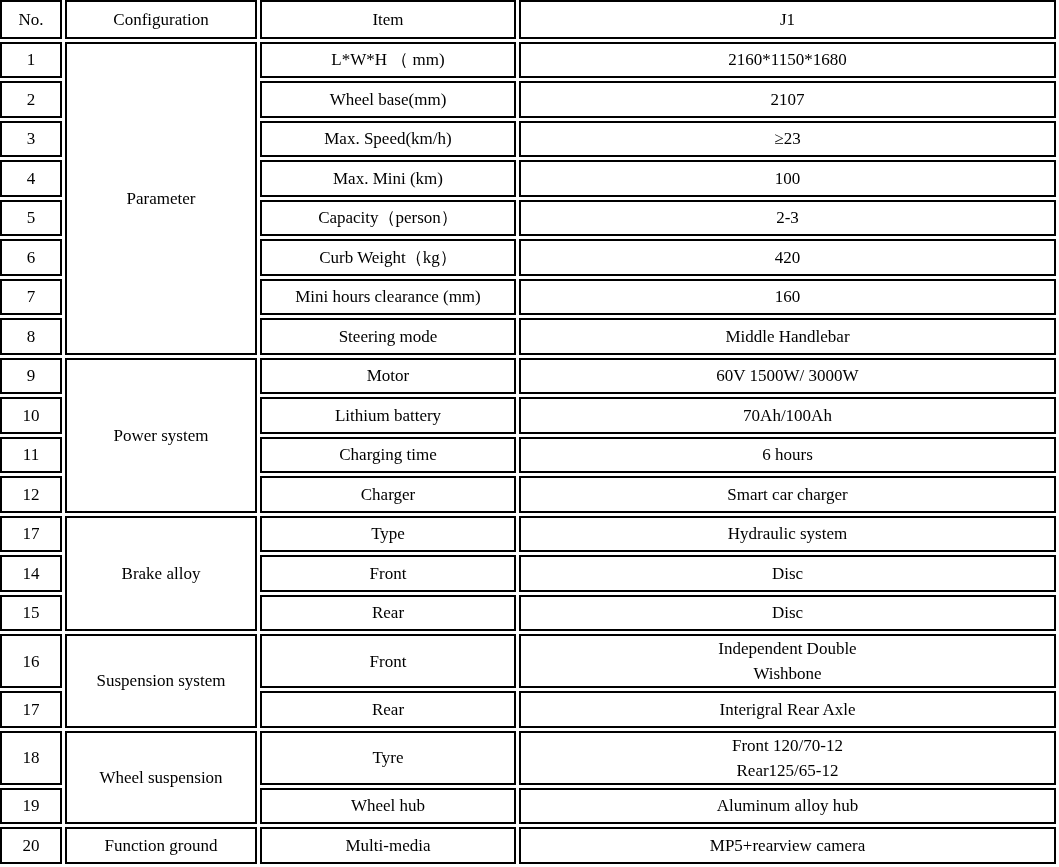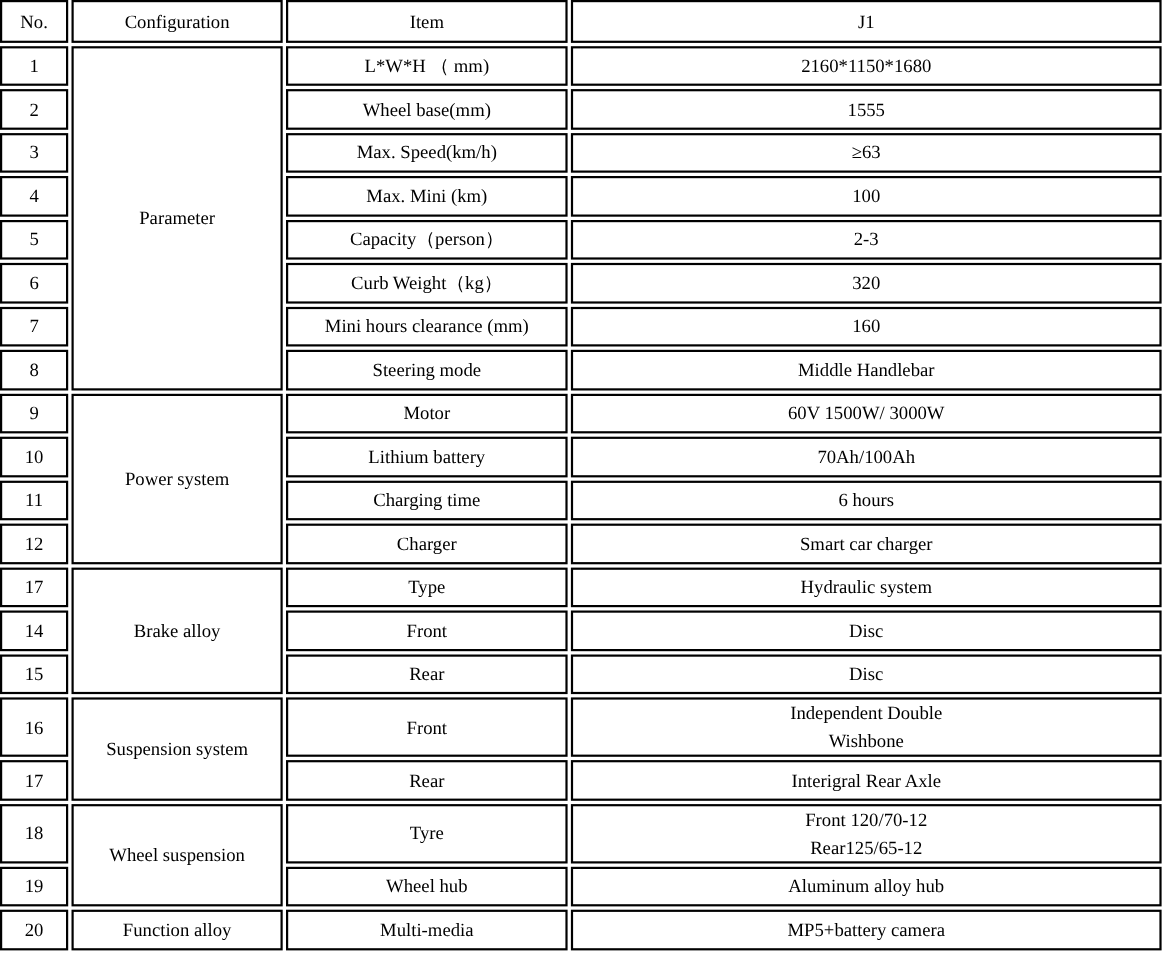--- a/index.html
+++ b/index.html
@@ -65,41 +65,41 @@
 
       <tr>
         <td>1</td>
         <td rowspan="8">Parameter</td>
         <td>L*W*H （ mm)</td>
         <td>2160*1150*1680</td>
       </tr>
       <tr>
         <td>2</td>
         <td>Wheel base(mm)</td>
-        <td>1555</td>
+        <td>2107</td>
       </tr>
       <tr>
         <td>3</td>
         <td>Max. Speed(km/h)</td>
-        <td>≥63</td>
+        <td>≥23</td>
       </tr>
       <tr>
         <td>4</td>
         <td>Max. Mini (km)</td>
         <td>100</td>
       </tr>
       <tr>
         <td>5</td>
         <td>Capacity（person）</td>
         <td>2-3</td>
       </tr>
       <tr>
         <td>6</td>
         <td>Curb Weight（kg）</td>
-        <td>320</td>
+        <td>420</td>
       </tr>
       <tr>
         <td>7</td>
         <td>Mini hours clearance (mm)</td>
         <td>160</td>
       </tr>
       <tr>
         <td>8</td>
         <td>Steering mode</td>
         <td>Middle Handlebar</td>
@@ -165,19 +165,19 @@
 Rear125/65-12</td>
       </tr>
       <tr>
         <td>19</td>
         <td>Wheel hub</td>
         <td>Aluminum alloy hub</td>
       </tr>
 
       <tr>
         <td>20</td>
-        <td>Function alloy</td>
+        <td>Function ground</td>
         <td>Multi-media</td>
-        <td>MP5+battery camera</td>
+        <td>MP5+rearview camera</td>
       </tr>
     </tbody>
   </table>
 </div>
 
 </body></html>

